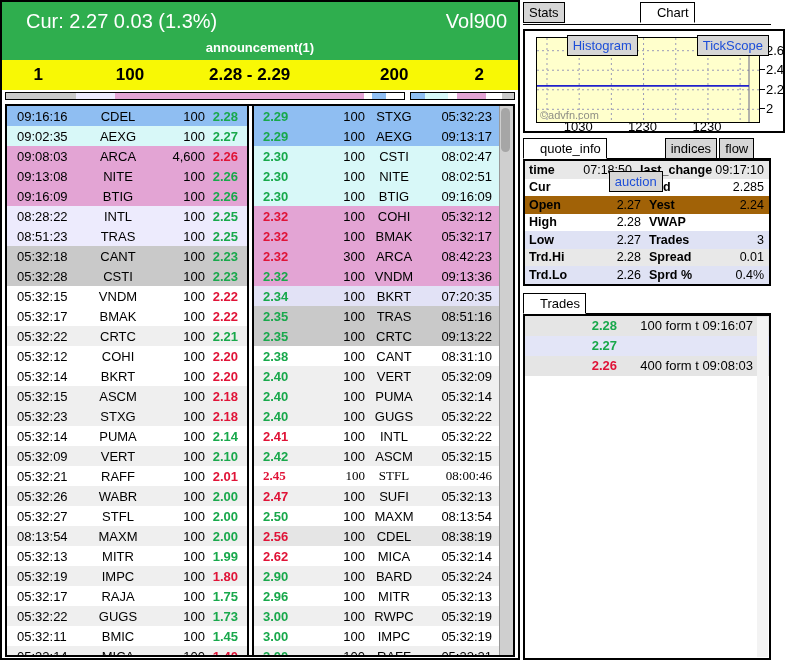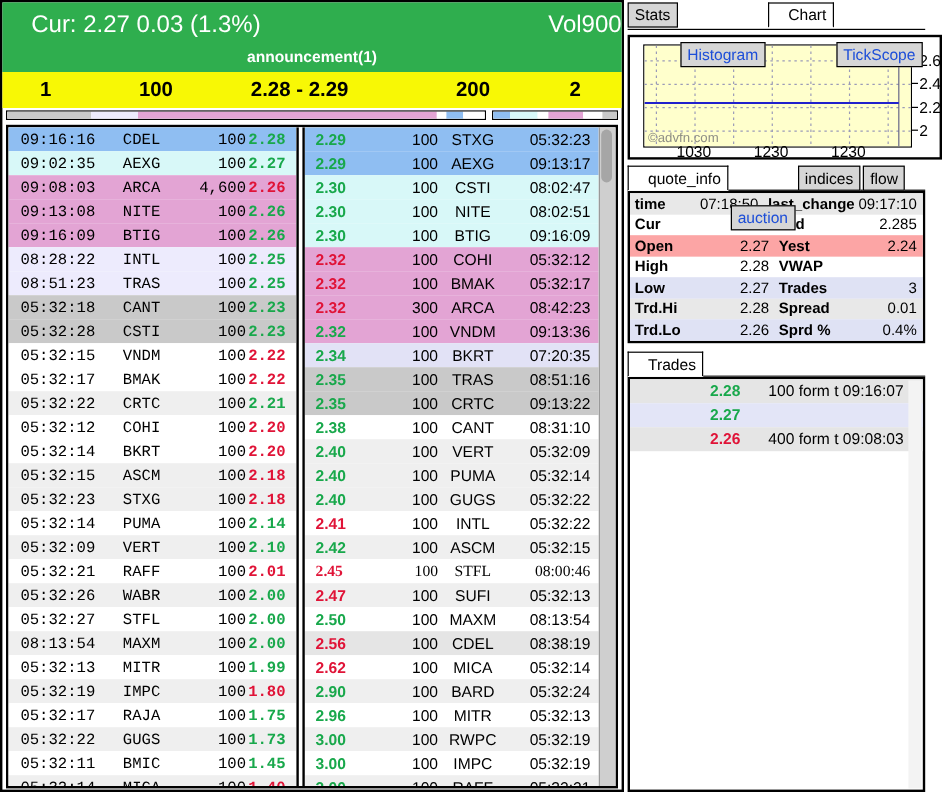--- a/index.html
+++ b/index.html
@@ -4,33 +4,33 @@
 <style>
   html,body{margin:0;padding:0;background:#fff;}
   body{width:788px;height:660px;overflow:hidden;font-family:"Liberation Sans",sans-serif;-webkit-font-smoothing:antialiased;}
   .window{position:relative;width:788px;height:660px;background:#fff;}
 
   
   .left-panel{position:absolute;left:0;top:0;width:520px;height:660px;box-sizing:border-box;
     border:2px solid #000;background:#fff;display:flex;flex-direction:column;}
   .green-header{color:#fff;}
   .cur-row{display:flex;justify-content:space-between;align-items:center;height:34px;
-    padding:2px 0 0 24px;font-size:20px;}
+    padding:2px 11px 0 24px;font-size:20px;}
   .announcement-row{text-align:center;font-size:13px;font-weight:bold;height:22px;line-height:20px;}
   .yellow-bar{position:relative;height:30px;font-weight:bold;font-size:17px;color:#000;}
   .yellow-bar span{position:absolute;top:5px;transform:translateX(-50%);white-space:nowrap;}
   .strips{display:flex;gap:5px;height:12px;padding:2px 3px 0 3px;box-sizing:border-box;}
   .strip{height:8px;box-sizing:border-box;border:1px solid #000;background:#fff;display:flex;overflow:hidden;}
   .strip-bid{width:400px;}
   .strip-ask{flex:1;}
   .strip div{height:100%;}
 
   .tables{flex:1;margin:2px 3px 1px 3px;border:2px solid #000;background:#fff;
     display:flex;overflow:hidden;}
-  .btable{width:240px;overflow:hidden;font-family:Liberation Mono, monospace;}
+  .btable{width:240px;overflow:hidden;}
   .tbl-gap{width:3px;background:#fff;border-left:2px solid #000;border-right:2px solid #000;}
   .atable{flex:1;overflow:hidden;}
   .vscroll{width:13px;background:#cfcfcf;border-left:1px solid #999;position:relative;}
   .vscroll .thumb{position:absolute;top:2px;left:1px;width:9px;height:44px;background:#a6a6a6;border-radius:5px;}
 
   .row{height:20px;display:flex;align-items:center;font-size:13px;color:#000;white-space:nowrap;}
   .row .price{font-weight:bold;}
   .btable .c-time{width:74px;padding-left:10px;}
   .btable .c-mm{width:54px;text-align:center;}
   .btable .c-size{width:60px;text-align:right;}
@@ -518,21 +518,21 @@
           <div class="qv1">07:18:50</div>
           <div class="ql ql2">last_change</div>
           <div class="qv2">09:17:10</div>
         </div>
         <div class="qrow" style="background: rgb(255, 255, 255);">
           <div class="ql ql1">Cur</div>
           <div class="qv1 up" style="font-weight: bold;">2.27</div>
           <div class="ql ql2">Mid</div>
           <div class="qv2">2.285</div>
         </div>
-        <div class="qrow" style="background: #fca5a5;">
+        <div class="qrow" style="background: #a16207;">
           <div class="ql ql1">Open</div>
           <div class="qv1">2.27</div>
           <div class="ql ql2">Yest</div>
           <div class="qv2">2.24</div>
         </div>
         <div class="qrow" style="background: rgb(255, 255, 255);">
           <div class="ql ql1">High</div>
           <div class="qv1">2.28</div>
           <div class="ql ql2">VWAP</div>
           <div class="qv2"></div>

